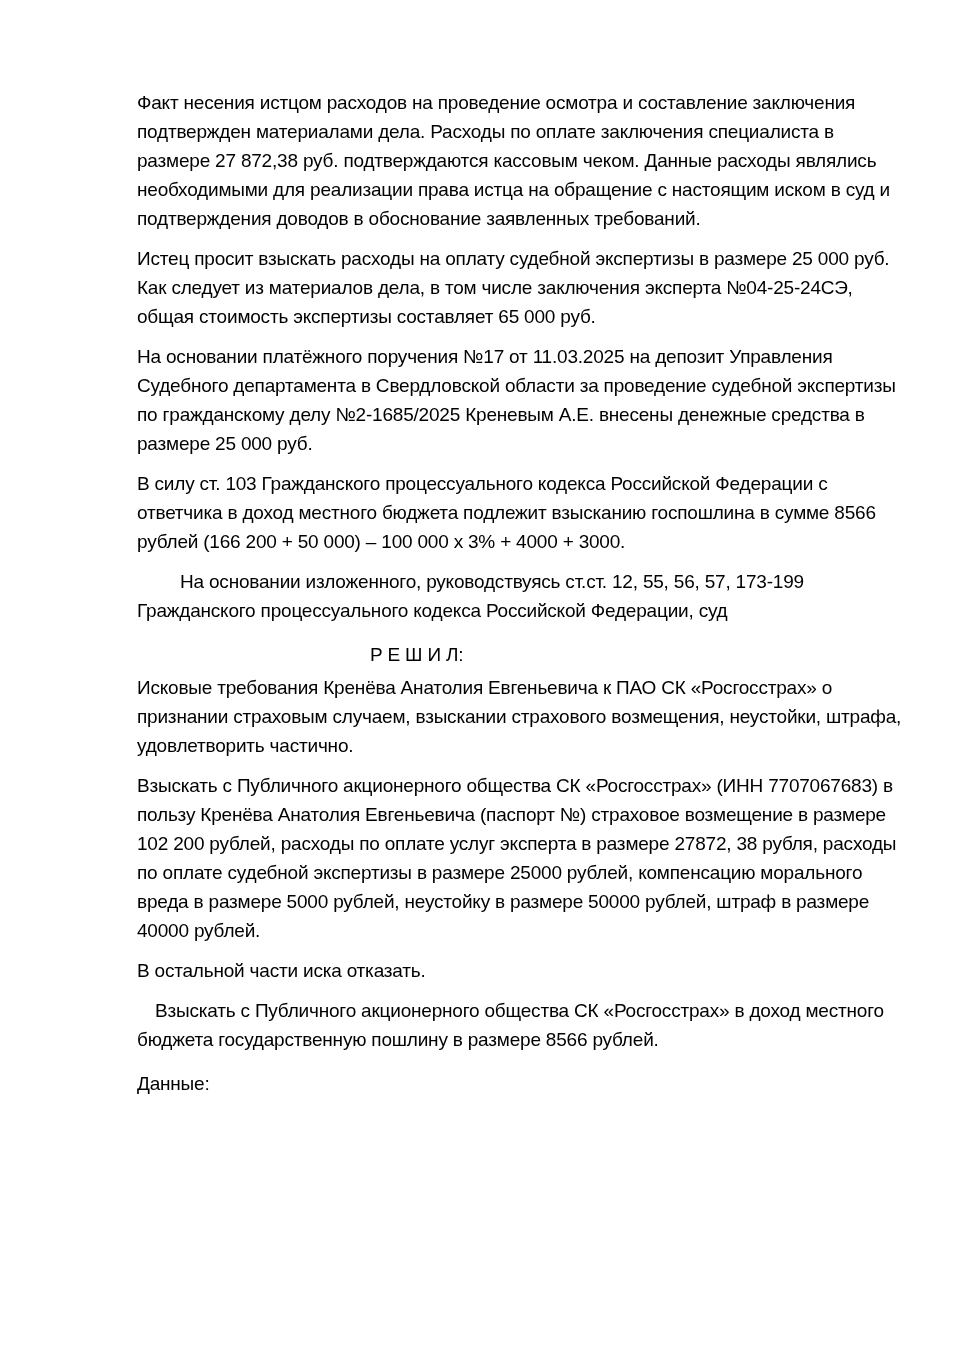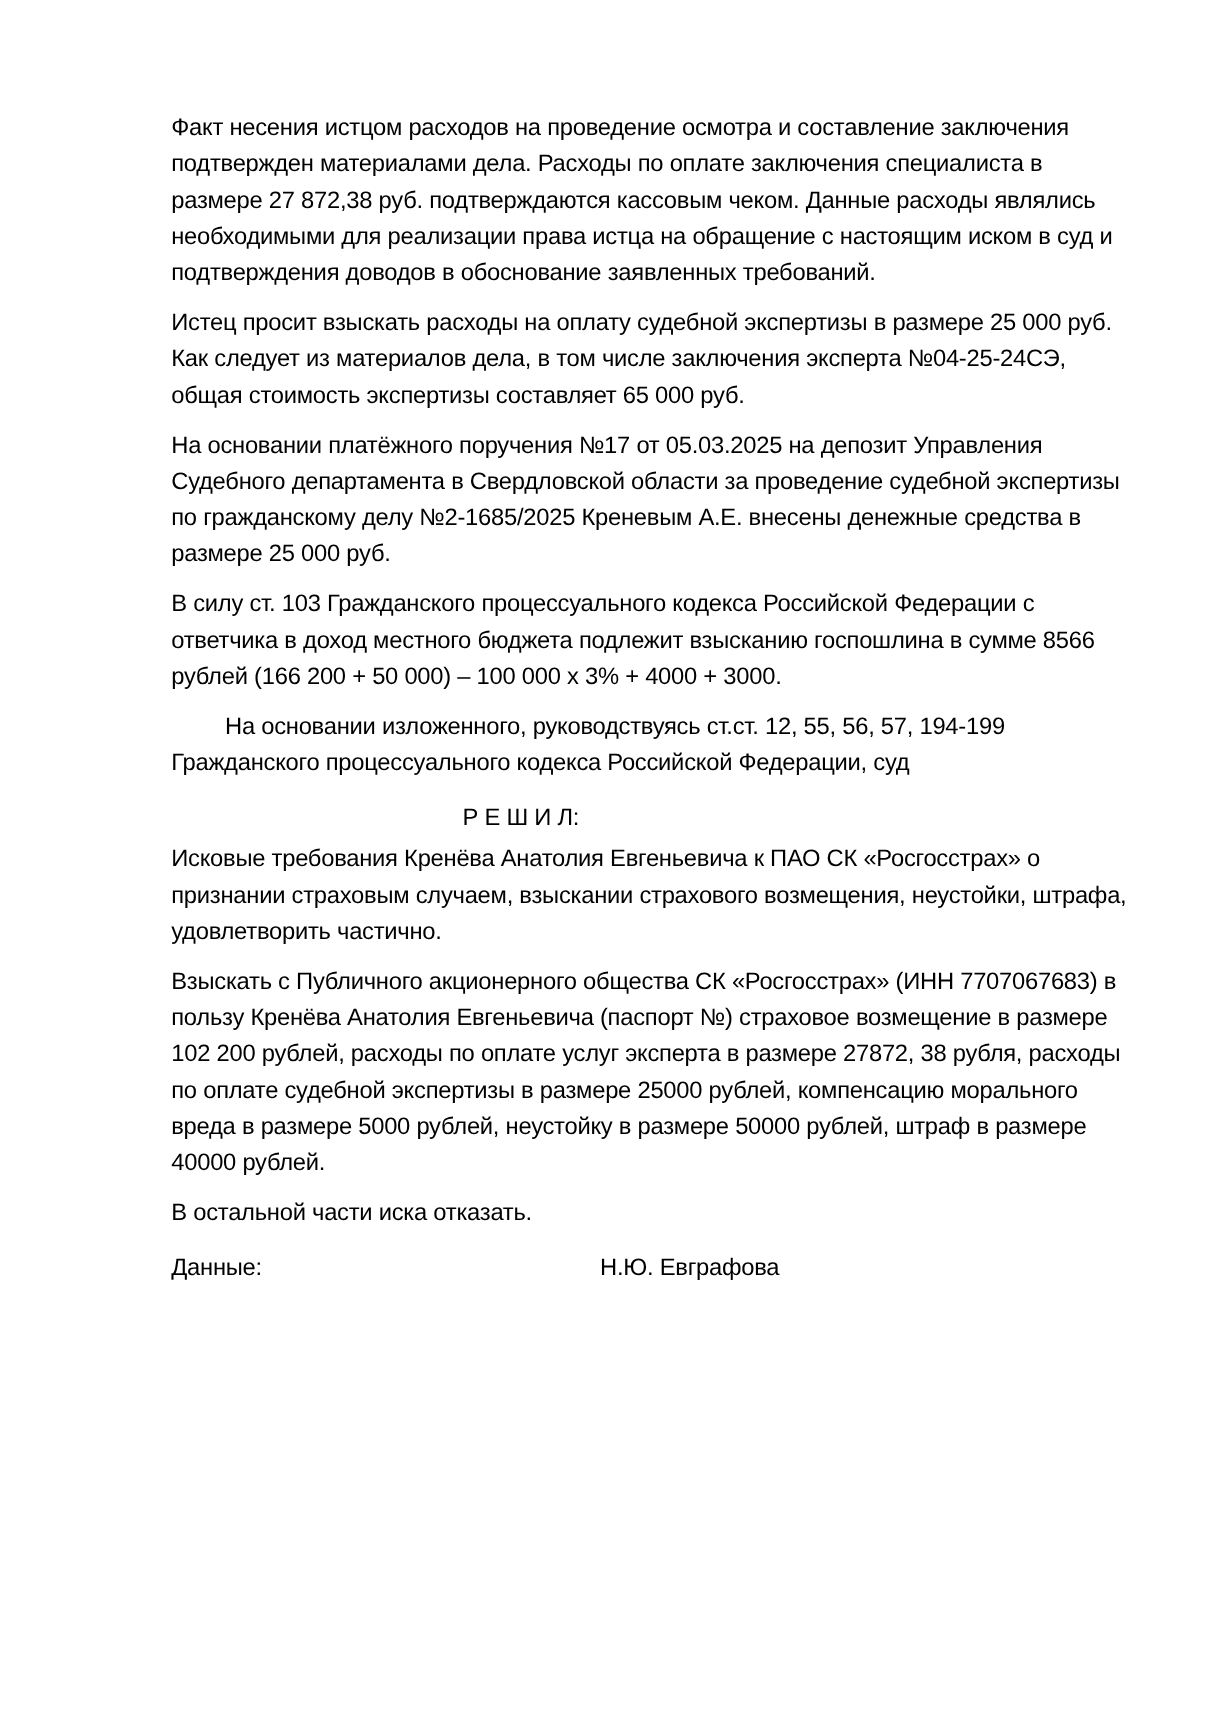--- a/index.html
+++ b/index.html
@@ -52,36 +52,36 @@
 </head>
 <body style="background: rgb(255, 255, 255);">
 
 <div class="page" style="color: rgb(0, 0, 0);">
   <div class="doc-body">
 
     <p class="para">Факт несения истцом расходов на проведение осмотра и составление заключения подтвержден материалами дела. Расходы по оплате заключения специалиста в размере 27 872,38 руб. подтверждаются кассовым чеком. Данные расходы являлись необходимыми для реализации права истца на обращение с настоящим иском в суд и подтверждения доводов в обоснование заявленных требований.</p>
 
     <p class="para">Истец просит взыскать расходы на оплату судебной экспертизы в размере 25 000 руб. Как следует из материалов дела, в том числе заключения эксперта №04-25-24СЭ, общая стоимость экспертизы составляет 65 000 руб.</p>
 
-    <p class="para">На основании платёжного поручения №17 от 05.03.2025 на депозит Управления Судебного департамента в Свердловской области за проведение судебной экспертизы по гражданскому делу №2-1685/2025 Креневым А.Е. внесены денежные средства в размере 25 000 руб.</p>
+    <p class="para">На основании платёжного поручения №17 от 11.03.2025 на депозит Управления Судебного департамента в Свердловской области за проведение судебной экспертизы по гражданскому делу №2-1685/2025 Креневым А.Е. внесены денежные средства в размере 25 000 руб.</p>
 
 
     <p class="para">В силу ст. 103 Гражданского процессуального кодекса Российской Федерации с ответчика в доход местного бюджета подлежит взысканию госпошлина в сумме 8566 рублей (166 200 + 50 000) – 100 000 х 3% + 4000 + 3000.</p>
 
-    <p class="para indent-first-lg">На основании изложенного, руководствуясь ст.ст. 12, 55, 56, 57, 194-199 Гражданского процессуального кодекса Российской Федерации, суд</p>
+    <p class="para indent-first-lg">На основании изложенного, руководствуясь ст.ст. 12, 55, 56, 57, 173-199 Гражданского процессуального кодекса Российской Федерации, суд</p>
 
     <div class="resolution-heading">Р Е Ш И Л:</div>
 
     <p class="para">Исковые требования Кренёва Анатолия Евгеньевича к ПАО СК «Росгосстрах» о признании страховым случаем, взыскании страхового возмещения, неустойки, штрафа, удовлетворить частично.</p>
 
     <p class="para">Взыскать с Публичного акционерного общества СК «Росгосстрах» (ИНН 7707067683) в пользу Кренёва Анатолия Евгеньевича (паспорт №) страховое возмещение в размере 102 200 рублей, расходы по оплате услуг эксперта в размере 27872, 38 рубля, расходы по оплате судебной экспертизы в размере 25000 рублей, компенсацию морального вреда в размере 5000 рублей, неустойку в размере 50000 рублей, штраф в размере 40000 рублей.</p>
 
     <p class="para">В остальной части иска отказать.</p>
 
+    <p class="para indent-first-sm">Взыскать с Публичного акционерного общества СК «Росгосстрах» в доход местного бюджета государственную пошлину в размере 8566 рублей.</p>
 
 
     <div class="sig-row">
       <span class="sig-label">Данные:</span>
-      <span class="sig-name">Н.Ю. Евграфова</span>
     </div>
 
   </div>
 </div>
 
 </body></html>

